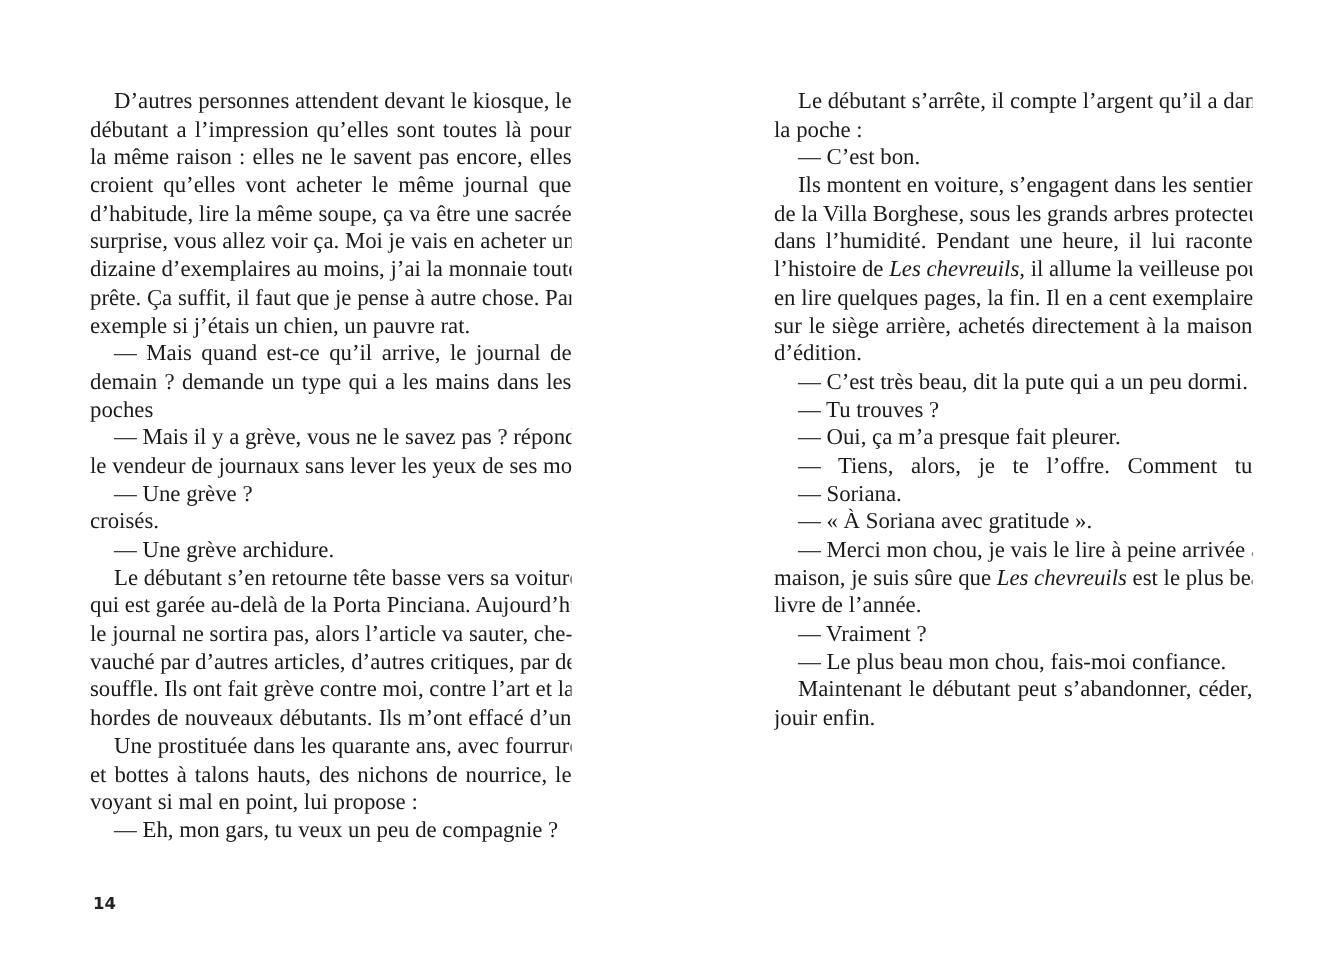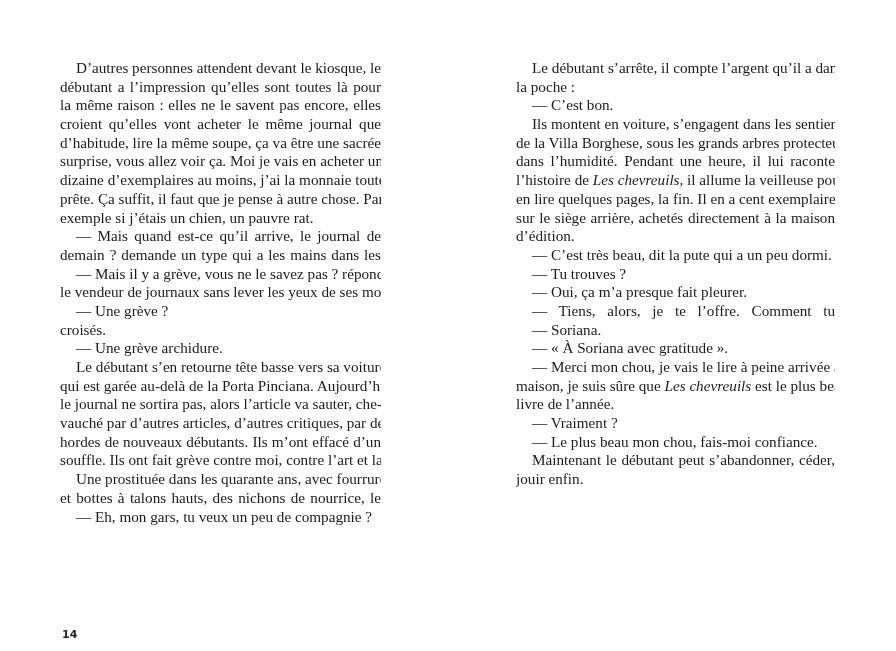--- a/index.html
+++ b/index.html
@@ -17,51 +17,53 @@
     text-align: justify;
     text-align-last: justify;
     overflow: hidden;
   }
   .line.last { text-align-last: left; }
   .line.indent { padding-left: 16px; }
   .line em { }
   .folio {
     position: absolute; left: 62px; top: 596px;
     font-family: "DejaVu Sans", sans-serif; font-weight: bold;
-    font-size: 11px; color: #222222; margin-top: 32px;
+    font-size: 11px; color: #222222;
   }
 </style>
 </head>
 <body>
 
 <div class="page page-left">
   <div class="line indent">D’autres personnes attendent devant le kiosque, le</div>
   <div class="line">débutant a l’impression qu’elles sont toutes là pour</div>
   <div class="line">la même raison : elles ne le savent pas encore, elles</div>
   <div class="line">croient qu’elles vont acheter le même journal que</div>
   <div class="line">d’habitude, lire la même soupe, ça va être une sacrée</div>
   <div class="line">surprise, vous allez voir ça. Moi je vais en acheter une</div>
   <div class="line">dizaine d’exemplaires au moins, j’ai la monnaie toute</div>
   <div class="line">prête. Ça suffit, il faut que je pense à autre chose. Par</div>
   <div class="line last">exemple si j’étais un chien, un pauvre rat.</div>
   <div class="line indent">— Mais quand est-ce qu’il arrive, le journal de</div>
   <div class="line">demain ? demande un type qui a les mains dans les</div>
+  <div class="line last">poches</div>
   <div class="line indent">— Mais il y a grève, vous ne le savez pas ? répond</div>
   <div class="line">le vendeur de journaux sans lever les yeux de ses mots</div>
   <div class="line indent last">— Une grève ?</div>
   <div class="line last">croisés.</div>
   <div class="line indent last">— Une grève archidure.</div>
   <div class="line indent">Le débutant s’en retourne tête basse vers sa voiture</div>
   <div class="line">qui est garée au-delà de la Porta Pinciana. Aujourd’hui</div>
   <div class="line">le journal ne sortira pas, alors l’article va sauter, che-</div>
   <div class="line">vauché par d’autres articles, d’autres critiques, par des</div>
+  <div class="line">souffle. Ils ont fait grève contre moi, contre l’art et la</div>
   <div class="line">hordes de nouveaux débutants. Ils m’ont effacé d’un</div>
-  <div class="line">souffle. Ils ont fait grève contre moi, contre l’art et la</div>
   <div class="line indent">Une prostituée dans les quarante ans, avec fourrure</div>
   <div class="line">et bottes à talons hauts, des nichons de nourrice, le</div>
+  <div class="line last">voyant si mal en point, lui propose :</div>
   <div class="line indent last">— Eh, mon gars, tu veux un peu de compagnie ?</div>
 </div>
 
 <div class="page page-right">
   <div class="line indent">Le débutant s’arrête, il compte l’argent qu’il a dans</div>
   <div class="line last">la poche :</div>
   <div class="line indent last">— C’est bon.</div>
   <div class="line indent">Ils montent en voiture, s’engagent dans les sentiers</div>
   <div class="line">de la Villa Borghese, sous les grands arbres protecteurs,</div>
   <div class="line">dans l’humidité. Pendant une heure, il lui raconte</div>

